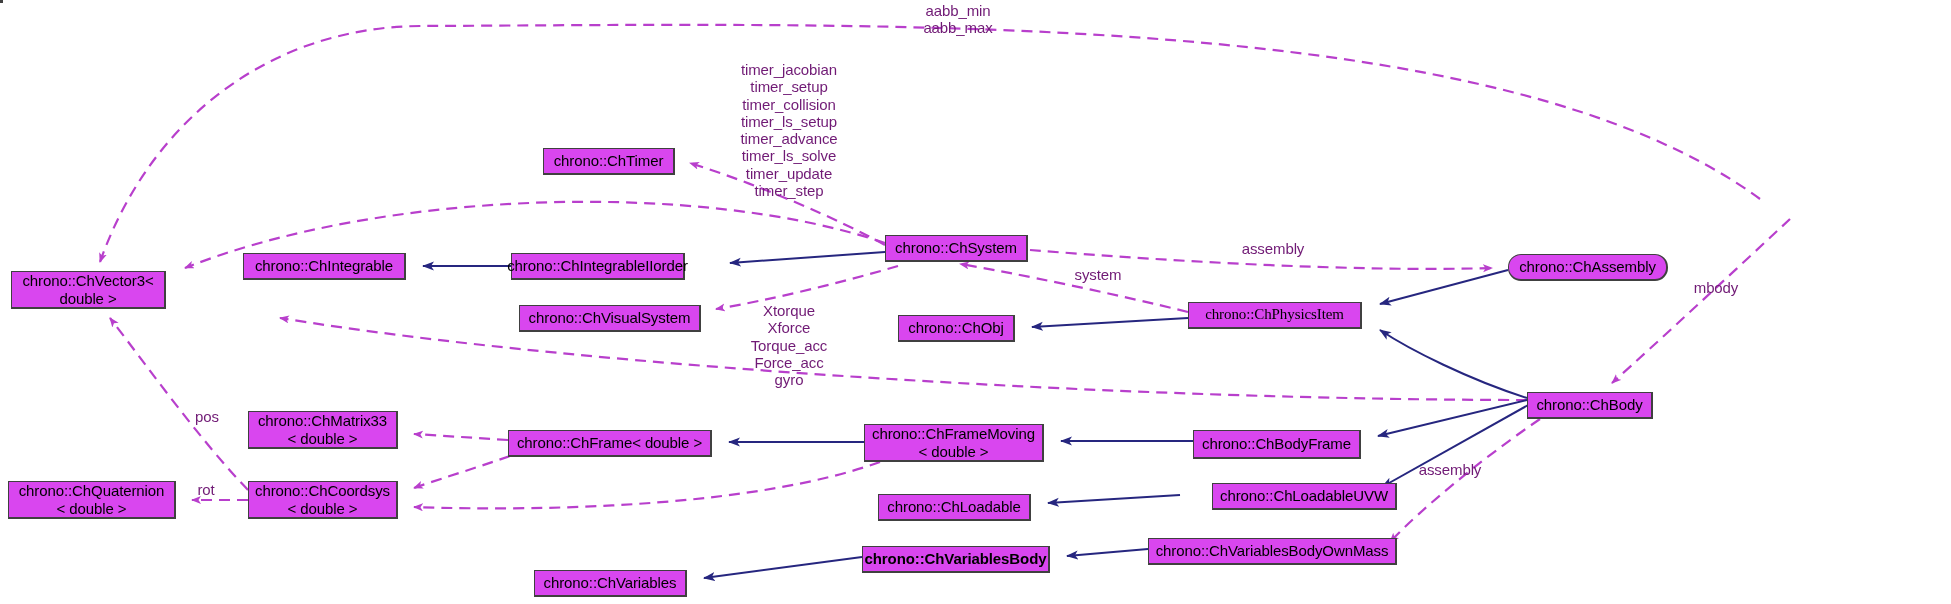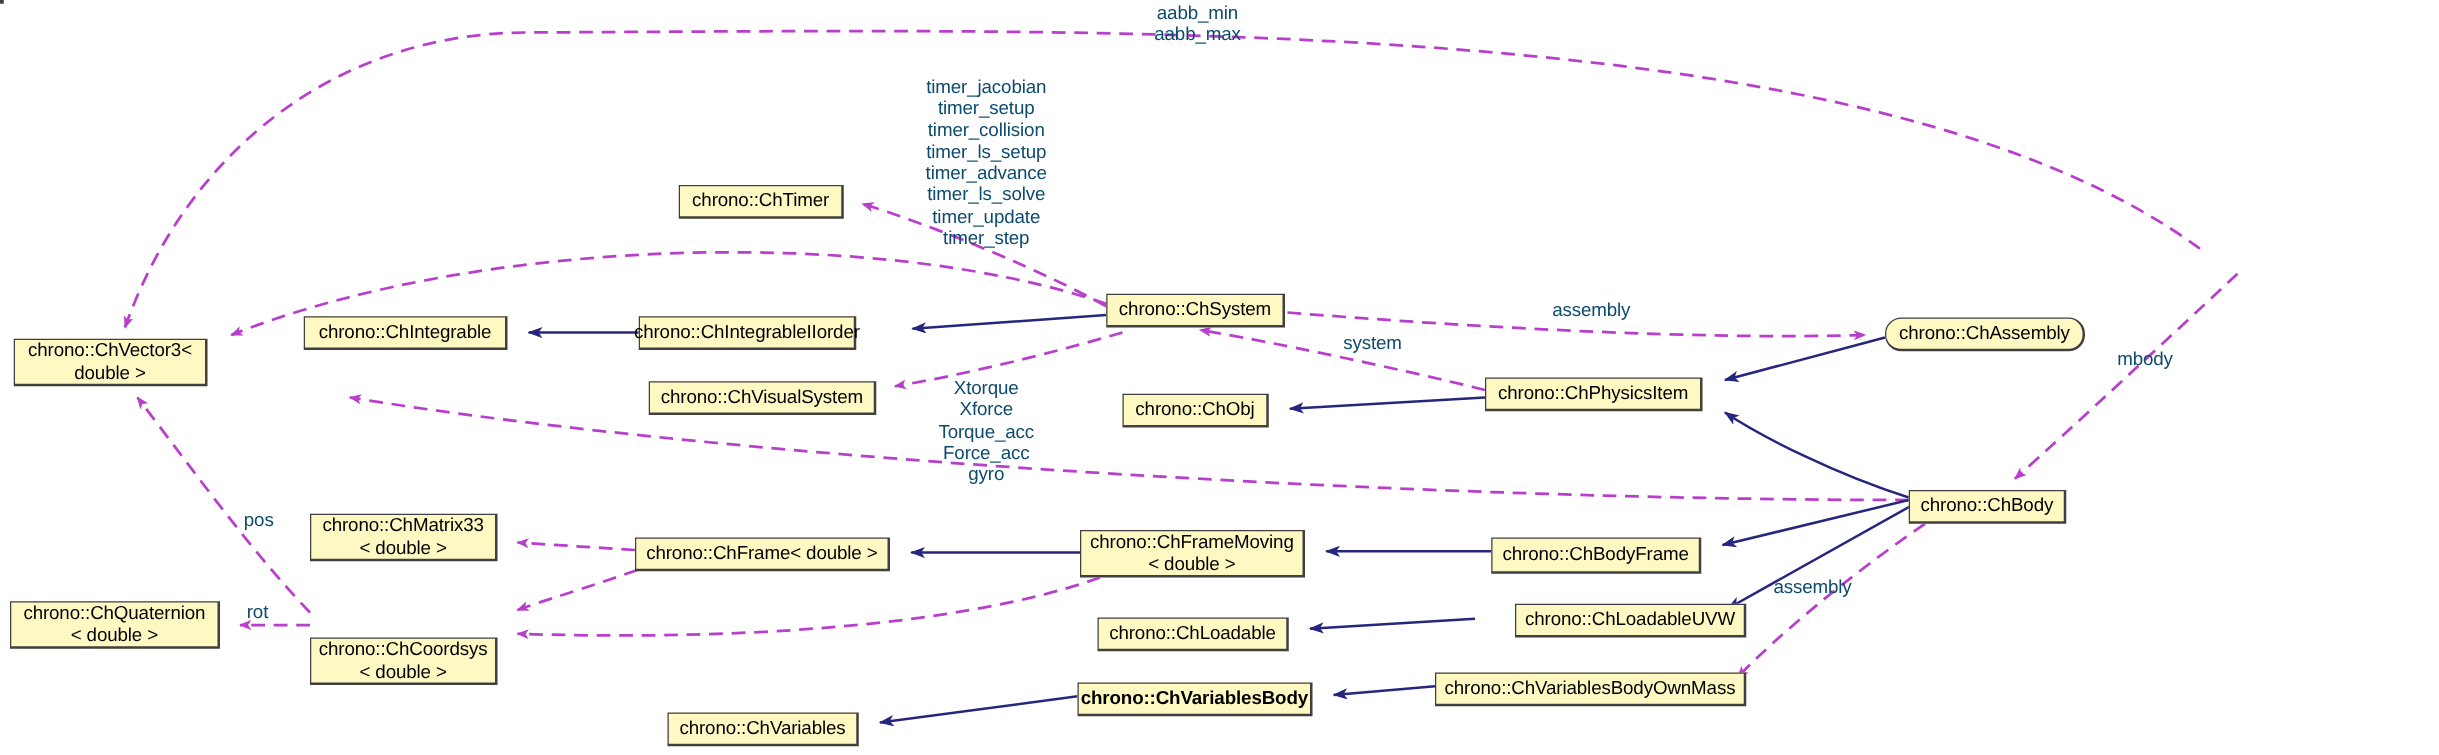--- a/index.html
+++ b/index.html
@@ -19,38 +19,38 @@
     position: absolute;
     left: 0;
     top: 0;
     width: 1951px;
     height: 604px;
     pointer-events: none;
   }
   .node {
     position: absolute;
     box-sizing: border-box;
-    background: #fef9c3;
+    background: #d946ef;
     border: 1px solid #404040;
     border-right-width: 2px;
     border-bottom-width: 2px;
     display: flex;
     align-items: center;
     justify-content: center;
     text-align: center;
     font-size: 15px;
     color: #000000;
     line-height: 1.15;
     white-space: pre;
     letter-spacing: -0.1px;
   }
   .edge-label {
     position: absolute;
     font-size: 15px;
-    color: #0c4a6e;
+    color: #701a75;
     text-align: center;
     line-height: 1.15;
     white-space: pre;
     letter-spacing: -0.1px;
     transform: translateX(-50%);
   }
 </style>
 </head>
 <body>
 
@@ -121,32 +121,32 @@
 
   <div class="node"></div>
   <div class="node" style="left: 11px; top: 271px; width: 155px; height: 38px;">chrono::ChVector3&lt;
 double &gt;</div>
   <div class="node" style="left: 543px; top: 148px; width: 132px; height: 27px;">chrono::ChTimer</div>
   <div class="node" style="left: 243px; top: 253px; width: 163px; height: 27px;">chrono::ChIntegrable</div>
   <div class="node" style="left: 511px; top: 253px; width: 174px; height: 27px;">chrono::ChIntegrableIIorder</div>
   <div class="node" style="left: 519px; top: 305px; width: 182px; height: 27px;">chrono::ChVisualSystem</div>
   <div class="node" style="left: 885px; top: 235px; width: 143px; height: 27px;">chrono::ChSystem</div>
   <div class="node" style="left: 898px; top: 315px; width: 117px; height: 27px;">chrono::ChObj</div>
-  <div class="node" style="left: 1188px; top: 302px; width: 174px; height: 27px;">chrono::ChPhysicsItem</div>
+  <div class="node" style="left: 1188px; top: 302px; width: 174px; height: 27px; font-family: Liberation Serif, serif;">chrono::ChPhysicsItem</div>
   <div class="node" style="left: 1508px; top: 254px; width: 160px; height: 27px; border-radius: 13px;">chrono::ChAssembly</div>
   <div class="node" style="left: 1527px; top: 392px; width: 126px; height: 27px;">chrono::ChBody</div>
   <div class="node" style="left: 248px; top: 411px; width: 150px; height: 38px;">chrono::ChMatrix33
 &lt; double &gt;</div>
   <div class="node" style="left: 508px; top: 430px; width: 204px; height: 27px;">chrono::ChFrame&lt; double &gt;</div>
   <div class="node" style="left: 864px; top: 424px; width: 180px; height: 38px;">chrono::ChFrameMoving
 &lt; double &gt;</div>
   <div class="node" style="left: 1193px; top: 430px; width: 168px; height: 29px;">chrono::ChBodyFrame</div>
   <div class="node" style="left: 8px; top: 481px; width: 168px; height: 38px;">chrono::ChQuaternion
 &lt; double &gt;</div>
-  <div class="node" style="left: 248px; top: 481px; width: 150px; height: 38px; margin-top: 29px;">chrono::ChCoordsys
+  <div class="node" style="left: 248px; top: 481px; width: 150px; height: 38px;">chrono::ChCoordsys
 &lt; double &gt;</div>
   <div class="node" style="left: 878px; top: 494px; width: 153px; height: 27px;">chrono::ChLoadable</div>
   <div class="node" style="left: 1180px; top: 483px; width: 185px; height: 27px; margin-left: 32px;">chrono::ChLoadableUVW</div>
   <div class="node" style="left: 862px; top: 546px; width: 188px; height: 27px; font-weight: bold;">chrono::ChVariablesBody</div>
   <div class="node" style="left: 1148px; top: 538px; width: 249px; height: 27px;">chrono::ChVariablesBodyOwnMass</div>
   <div class="node" style="left: 534px; top: 570px; width: 153px; height: 27px;">chrono::ChVariables</div>
 
   <div class="edge-label" style="left: 958px; top: 2px;">aabb_min
 aabb_max</div>
   <div class="edge-label" style="left: 789px; top: 61px;">timer_jacobian

